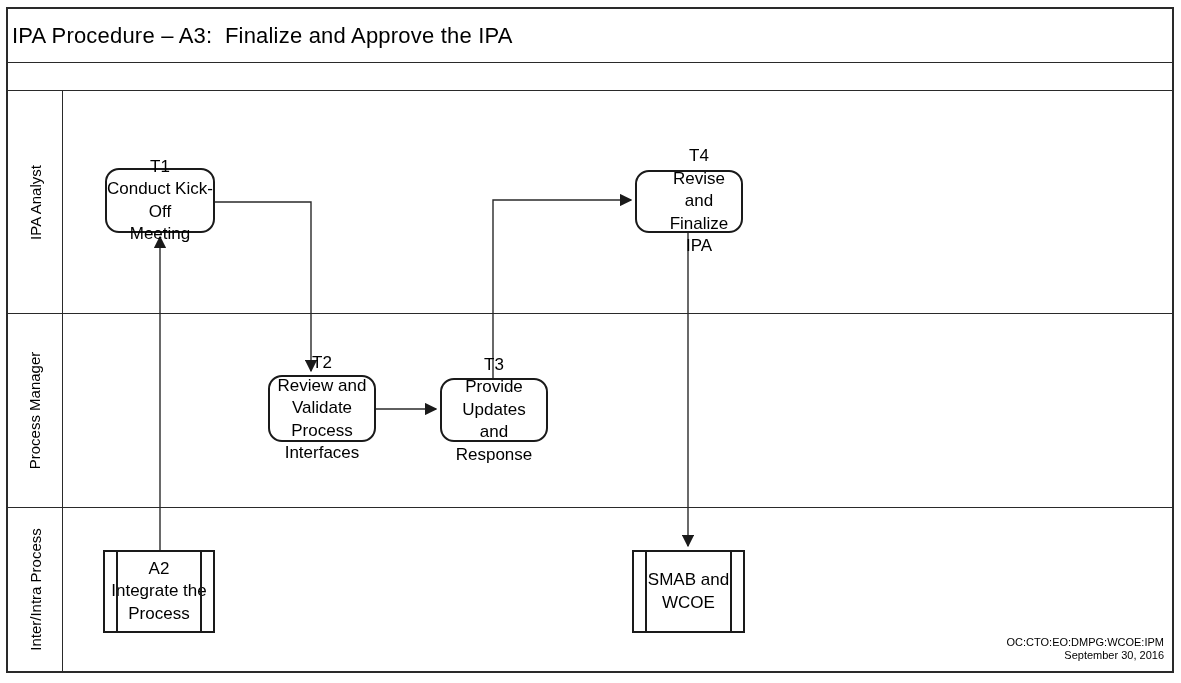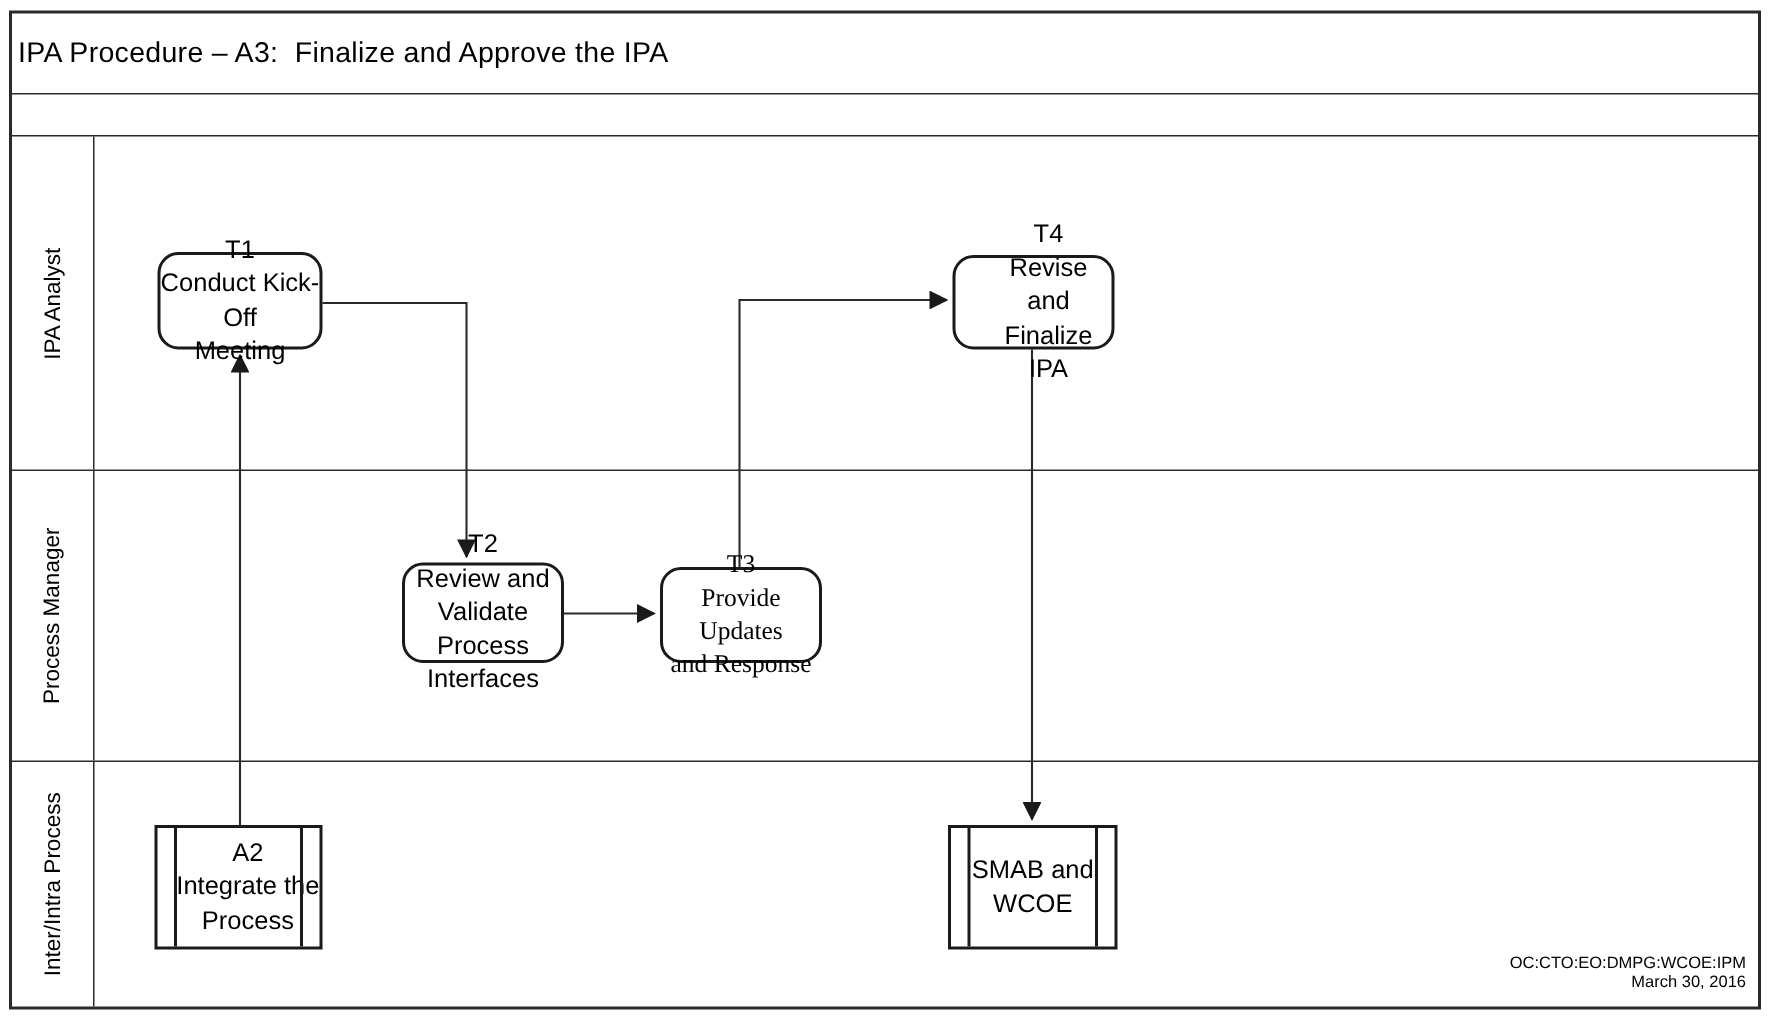--- a/index.html
+++ b/index.html
@@ -9,21 +9,21 @@
     font-family:"Liberation Sans", sans-serif; color:#000;
     overflow:hidden;
   }
   .frame {
     position:absolute; left:6px; top:7px; width:1168px; height:666px;
     border:2px solid #2a2a2a; display:flex; flex-direction:column;
   }
   .title-row {
     height:54px; border-bottom:1px solid #2a2a2a;
     display:flex; align-items:center; padding-left:4px;
-    font-size:19px; letter-spacing:0.2px; white-space:pre;
+    font-size:22px; letter-spacing:0.2px; white-space:pre;
   }
   .spacer-row { height:28px; border-bottom:1px solid #2a2a2a; }
   .lane { display:flex; }
   .lane-1 { height:223px; border-bottom:1px solid #2a2a2a; }
   .lane-2 { height:194px; border-bottom:1px solid #2a2a2a; }
   .lane-3 { flex:1; }
   .lane-label {
     width:55px; border-right:1px solid #2a2a2a;
     display:flex; align-items:center; justify-content:center;
   }
@@ -39,23 +39,23 @@
     white-space:pre-line; z-index:2;
   }
   .task { border-radius:14px; }
   .subprocess { border-radius:0; }
   .bar { position:absolute; top:0; bottom:0; width:0; border-left:2px solid #1a1a1a; }
   .bar-left  { left:11px; }
   .bar-right { right:11px; }
 
   #t1   { left:105px; top:168px; width:110px; height:65px; }
   #t2   { left:268px; top:375px; width:108px; height:67px; }
-  #t3   { left:440px; top:378px; width:108px; height:64px;font-family:Liberation Serif, serif; }
+  #t3   { left:440px; top:378px; width:108px; height:64px; }
   #t4   { left:635px; top:170px; width:108px; height:63px;padding-left:20px; }
-  #a2   { left:103px; top:550px; width:112px; height:83px;justify-content:flex-end; }
+  #a2   { left:103px; top:550px; width:112px; height:83px; }
   #smab { left:632px; top:550px; width:113px; height:83px; }
 
   .overlay {
     position:absolute; left:0; top:0; width:1181px; height:683px;
     z-index:1; pointer-events:none;
   }
   .overlay path.connector { stroke:#2a2a2a; stroke-width:1.4; fill:none; }
 
   .footer {
     position:absolute; right:17px; top:636px; text-align:right;
@@ -134,16 +134,16 @@
 
   <div id="smab" class="node subprocess">
     <span class="bar bar-left"></span>
     <span>SMAB and
 WCOE</span>
     <span class="bar bar-right"></span>
   </div>
 
   <div class="footer">
     <div>OC:CTO:EO:DMPG:WCOE:IPM</div>
-    <div>March 30, 2016</div>
+    <div>September 30, 2016</div>
   </div>
 
 </div>
 
 </body></html>

